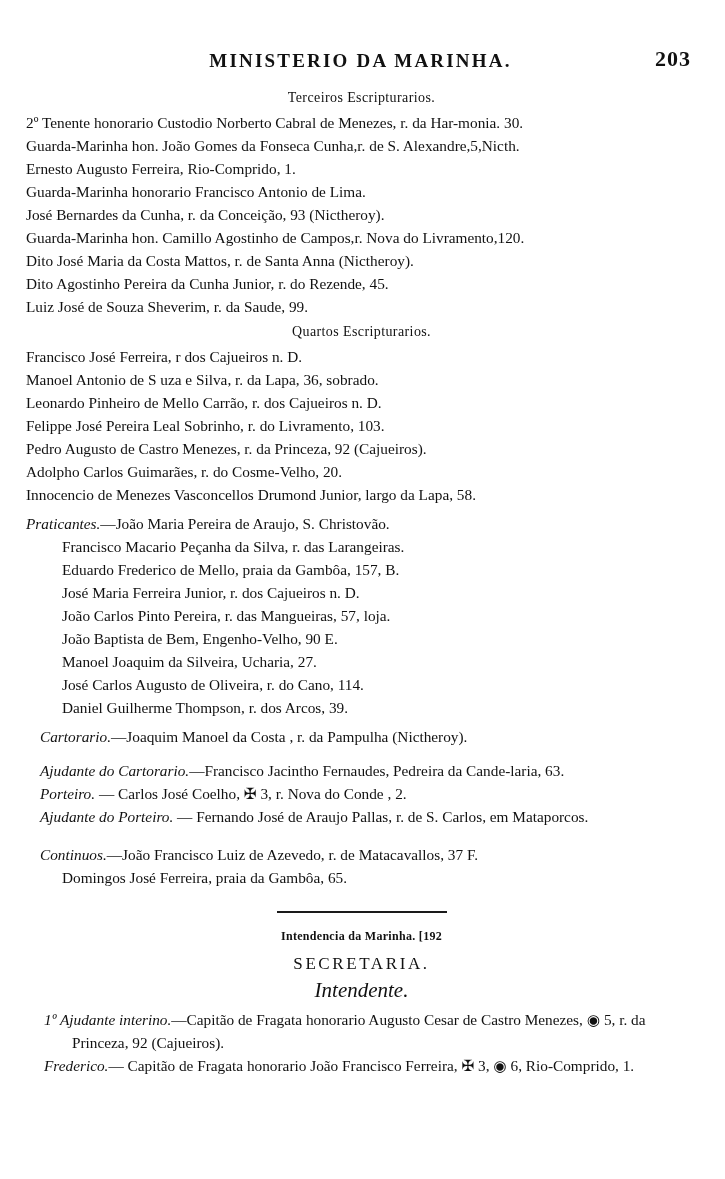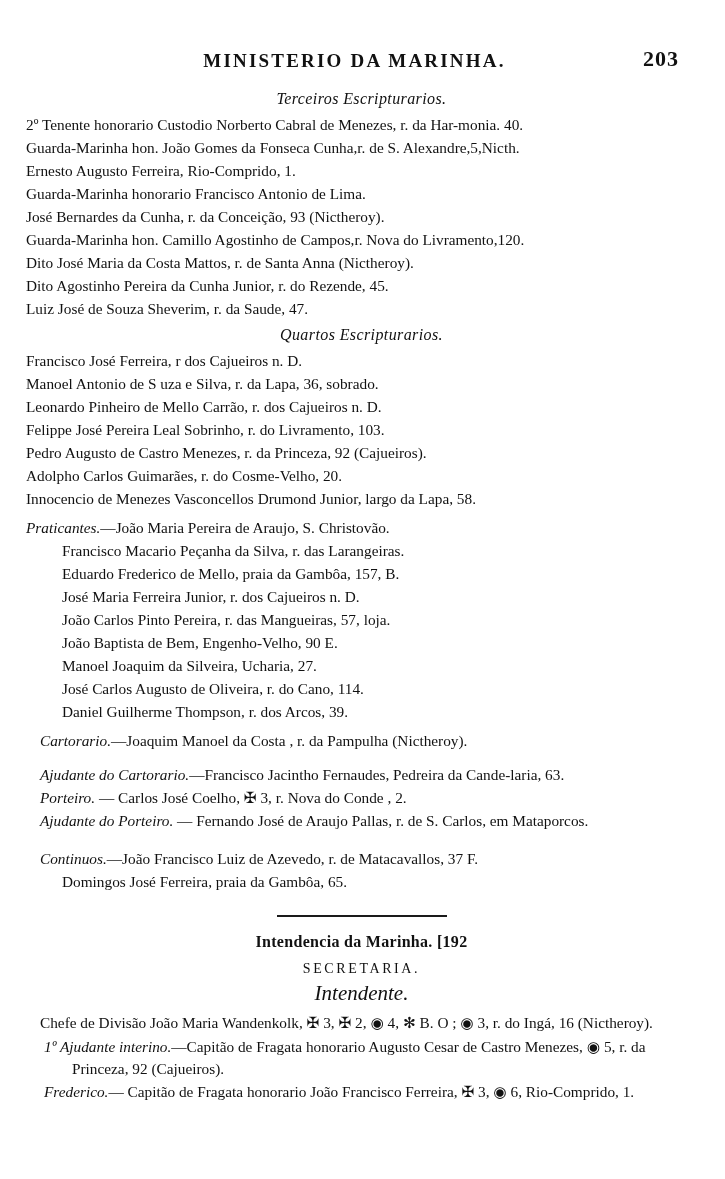--- a/index.html
+++ b/index.html
@@ -17,21 +17,21 @@
   }
   .page {
     position: relative;
     width: 725px;
     height: 1179px;
     padding: 0;
     box-sizing: border-box;
   }
   .header {
     position: relative;
-    margin: 50px 46px 0 30px;
+    margin: 50px 34px 0 30px;
     height: 34px;
   }
   .header-title {
     text-align: center;
     font-weight: bold;
     font-size: 19px;
     letter-spacing: 2.2px;
     font-family: "Liberation Serif", serif;
   }
   .page-number {
@@ -40,22 +40,21 @@
     top: -4px;
     font-size: 22px;
     font-weight: bold;
     letter-spacing: 1px;
   }
   .content {
     margin: 0 28px 0 26px;
   }
   .section-head {
     text-align: center;
-    font-style: italic;
-    font-size: 16px;
+    font-size: 14px;
     margin: 6px 0 6px 0;
     letter-spacing: 0.4px;
   }
   .entry {
     font-size: 15.3px;
     line-height: 1.44;
     margin: 0 0 1px 0;
     text-indent: 0;
   }
   .entry.hang {
@@ -72,28 +71,28 @@
   }
   .it { font-style: italic; }
   .sep {
     width: 170px;
     height: 2px;
     background: #1a1a1a;
     margin: 22px auto 16px auto;
   }
   .subhead {
     text-align: center;
-    font-size: 16px;
+    font-size: 12px;
     font-weight: bold;
     letter-spacing: 0.3px;
     margin: 2px 0 10px 0;
   }
   .smallcaps {
     text-align: center;
-    font-size: 14px;
+    font-size: 17px;
     letter-spacing: 2.6px;
     margin: 4px 0 0 0;
   }
   .center-ital {
     text-align: center;
     font-style: italic;
     font-size: 21px;
     margin: 4px 0 6px 0;
   }
   .block-gap { height: 6px; }
@@ -104,29 +103,29 @@
 <div class="page">
 
   <div class="header">
     <div class="header-title">MINISTERIO DA MARINHA.</div>
     <div class="page-number">203</div>
   </div>
 
   <div class="content">
 
     <div class="section-head">Terceiros  Escripturarios.</div>
-    <div class="entry hang">2º Tenente  honorario  Custodio  Norberto  Cabral  de  Menezes,  r.  da Har-monia.  40.</div>
+    <div class="entry hang">2º Tenente  honorario  Custodio  Norberto  Cabral  de  Menezes,  r.  da Har-monia.  30.</div>
     <div class="entry">Guarda-Marinha hon. João Gomes da Fonseca Cunha,r. de S. Alexandre,5,Nicth.</div>
     <div class="entry">Ernesto Augusto Ferreira, Rio-Comprido, 1.</div>
     <div class="entry">Guarda-Marinha  honorario  Francisco  Antonio de Lima.</div>
     <div class="entry">José Bernardes da Cunha,  r.  da  Conceição,  93  (Nictheroy).</div>
     <div class="entry">Guarda-Marinha hon. Camillo Agostinho de Campos,r. Nova do Livramento,120.</div>
     <div class="entry">Dito José Maria da Costa Mattos,  r.  de Santa Anna (Nictheroy).</div>
     <div class="entry">Dito Agostinho Pereira da Cunha Junior, r. do Rezende,  45.</div>
-    <div class="entry">Luiz José de Souza Sheverim, r. da Saude, 47.</div>
+    <div class="entry">Luiz José de Souza Sheverim, r. da Saude, 99.</div>
 
     <div class="section-head">Quartos  Escripturarios.</div>
     <div class="entry indent1">Francisco José Ferreira, r  dos Cajueiros n. D.</div>
     <div class="entry indent1">Manoel Antonio de S  uza e Silva,  r. da Lapa, 36, sobrado.</div>
     <div class="entry indent1">Leonardo Pinheiro de Mello Carrão, r. dos Cajueiros n. D.</div>
     <div class="entry indent1">Felippe José Pereira Leal Sobrinho,  r.  do  Livramento, 103.</div>
     <div class="entry indent1">Pedro Augusto de Castro Menezes, r. da Princeza, 92 (Cajueiros).</div>
     <div class="entry indent1">Adolpho  Carlos Guimarães, r. do Cosme-Velho, 20.</div>
     <div class="entry indent1">Innocencio de Menezes Vasconcellos Drumond Junior, largo da Lapa, 58.</div>
 
@@ -161,21 +160,20 @@
     <div class="entry hang indent1" style="padding-left:36px;text-indent:-22px;margin-top:16px;">
       <span class="it">Continuos.</span><span>—João Francisco Luiz de Azevedo, r. de Matacavallos, 37 F.</span>
     </div>
     <div class="entry sub">Domingos  José Ferreira,  praia  da Gambôa,  65.</div>
 
     <div class="sep"></div>
 
     <div class="subhead">Intendencia  da  Marinha.  [192</div>
     <div class="smallcaps">SECRETARIA.</div>
     <div class="center-ital">Intendente.</div>
-    <div class="entry hang" style="padding-left:36px;text-indent:-22px;">Chefe de Divisão João Maria Wandenkolk, ✠ 3, ✠ 2, ◉ 4, ✻ B. O ; ◉ 3, r. do Ingá, 16 (Nictheroy).</div>
     <div class="entry hang" style="padding-left:46px;text-indent:-28px;">
       <span class="it">1º  Ajudante  interino.</span><span>—Capitão de Fragata honorario Augusto Cesar de Castro Menezes, ◉ 5, r. da Princeza, 92 (Cajueiros).</span>
     </div>
     <div class="entry hang" style="padding-left:46px;text-indent:-28px;">
       <span class="it">Frederico.</span><span>— Capitão  de  Fragata  honorario  João Francisco Ferreira, ✠ 3, ◉ 6, Rio-Comprido, 1.</span>
     </div>
 
   </div>
 </div>
 

